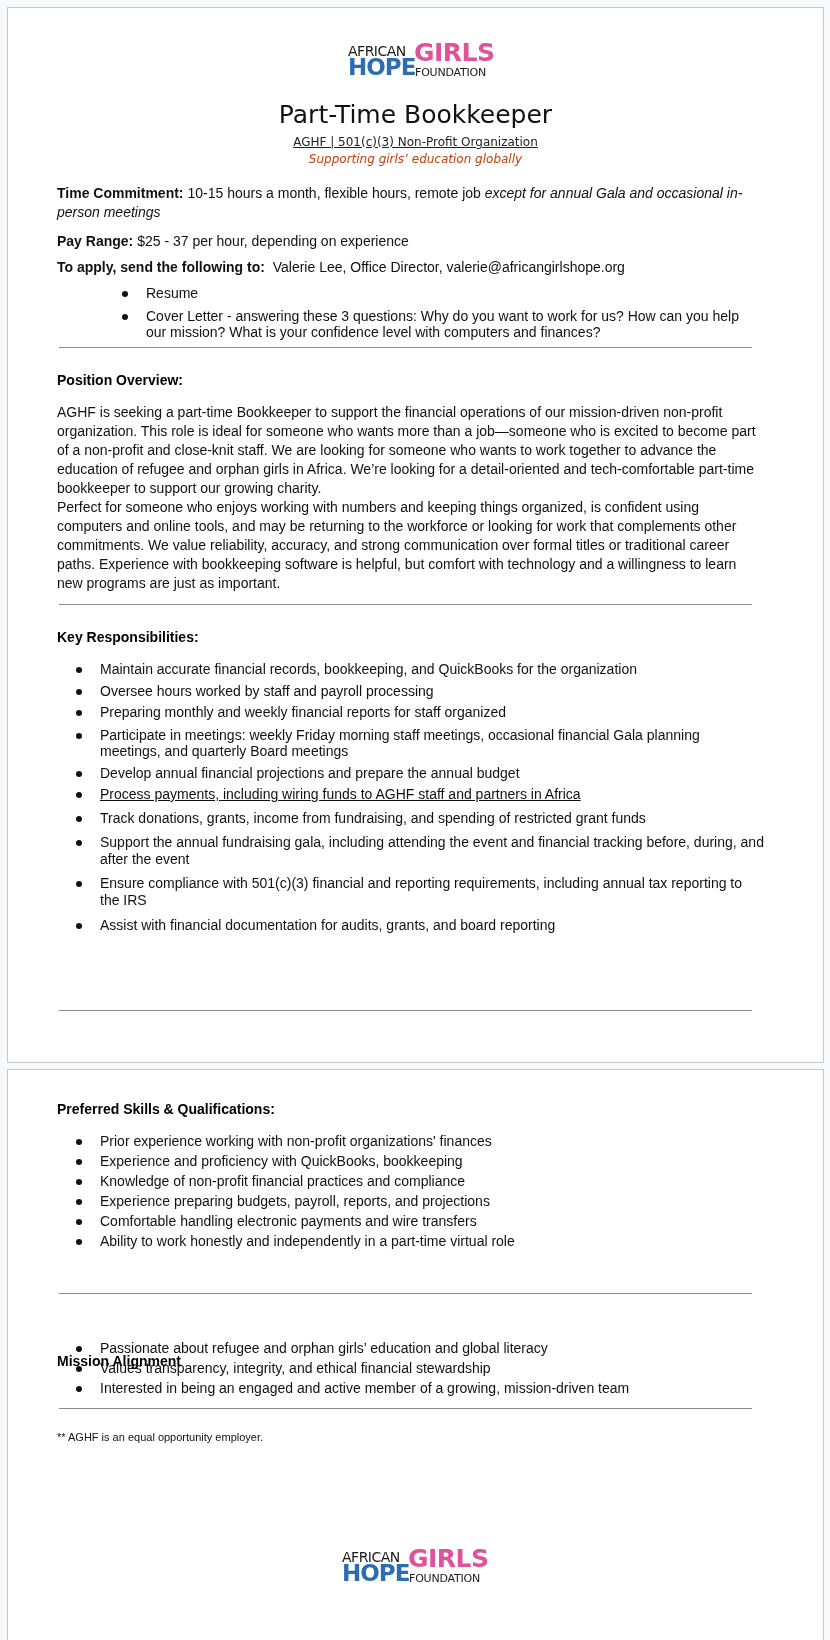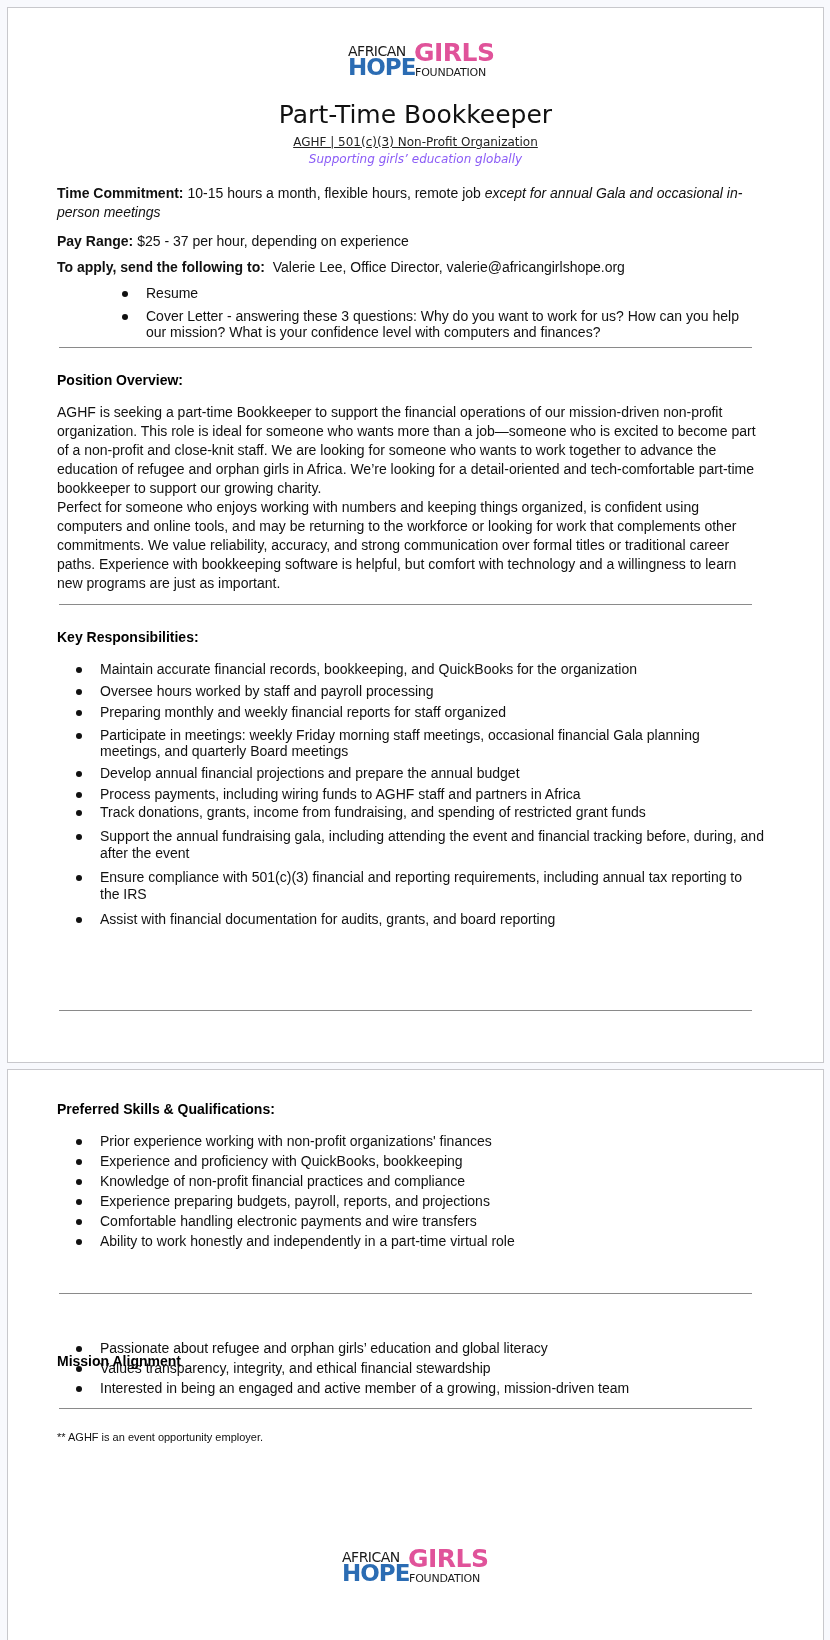--- a/index.html
+++ b/index.html
@@ -32,21 +32,21 @@
   .title {
     position:absolute; left:0; width:100%; text-align:center;
     font-family:"DejaVu Sans", sans-serif; font-size:25px; top:92px; color:#111;
   }
   .subtitle {
     position:absolute; left:0; width:100%; text-align:center;
     font-family:"DejaVu Sans", sans-serif; font-size:12px; top:127px; color:#222;text-decoration:underline;
   }
   .tagline {
     position:absolute; left:0; width:100%; text-align:center;
-    font-family:"DejaVu Sans", sans-serif; font-size:12px; top:144px; font-style:italic; color:#8b5cf6;
+    font-family:"DejaVu Sans", sans-serif; font-size:12px; top:144px; font-style:italic; color:#c2410c;
   }
   .txt { font-size:14px; line-height:19px; color:#111; }
   .b { font-weight:bold; }
   .i { font-style:italic; }
   .hr { position:absolute; height:1px; background:#8a8a8a; }
   .heading { font-size:14px; font-weight:bold; }
 
   ul.blist { list-style:none; margin:0; padding:0; position:absolute; }
   ul.blist li { position:relative; padding-left:46px; font-size:14px; line-height:16.5px; color:#111; }
   ul.blist li::before {
@@ -95,21 +95,21 @@
   <div class="hr" style="left:51px; top:596px; width:693px;"></div>
 
   <div class="abs heading" style="left:49px; top:621px;">Key Responsibilities:</div>
 
   <ul class="blist" style="left:46px; top:653px; width:710px;">
     <li style="margin-bottom:5px;">Maintain accurate financial records, bookkeeping, and QuickBooks for the organization</li>
     <li style="margin-bottom:5px;">Oversee hours worked by staff and payroll processing</li>
     <li style="margin-bottom:6px;">Preparing monthly and weekly financial reports for staff organized</li>
     <li style="margin-bottom:5px;">Participate in meetings: weekly Friday morning staff meetings, occasional financial Gala planning meetings, and quarterly Board meetings</li>
     <li style="margin-bottom:5px;">Develop annual financial projections and prepare the annual budget</li>
-    <li style="margin-bottom:1px;">Process payments, including wiring funds to AGHF staff and partners in Africa</li>
+    <li style="margin-bottom:7px;text-decoration:underline;">Process payments, including wiring funds to AGHF staff and partners in Africa</li>
     <li style="margin-bottom:8px;">Track donations, grants, income from fundraising, and spending of restricted grant funds</li>
     <li style="margin-bottom:8px;">Support the annual fundraising gala, including attending the event and financial tracking before, during, and after the event</li>
     <li style="margin-bottom:9px;">Ensure compliance with 501(c)(3) financial and reporting requirements, including annual tax reporting to the IRS</li>
     <li>Assist with financial documentation for audits, grants, and board reporting</li>
   </ul>
 
   <div class="hr" style="left:51px; top:1002px; width:693px;"></div>
 </div>
 
 <div class="page" id="page2">
@@ -130,21 +130,21 @@
   <div class="abs heading" style="left:49px; top:248px;margin-top:35px;">Mission Alignment</div>
 
   <ul class="blist" style="left:46px; top:270px; width:710px;">
     <li style="margin-bottom:3.5px;">Passionate about refugee and orphan girls’ education and global literacy</li>
     <li style="margin-bottom:3.5px;">Values transparency, integrity, and ethical financial stewardship</li>
     <li>Interested in being an engaged and active member of a growing, mission-driven team</li>
   </ul>
 
   <div class="hr" style="left:51px; top:338px; width:693px;"></div>
 
-  <div class="abs" style="left:49px; top:361px; font-size:11px; color:#111;">** AGHF is an event opportunity employer.</div>
+  <div class="abs" style="left:49px; top:361px; font-size:11px; color:#111;">** AGHF is an equal opportunity employer.</div>
 
   <div class="logo" style="left:334px; top:478px;">
     <span class="african">AFRICAN</span>
     <span class="hope">HOPE</span>
     <span class="girls">GIRLS</span>
     <span class="foundation">FOUNDATION</span>
   </div>
 </div>
 
 </body></html>

